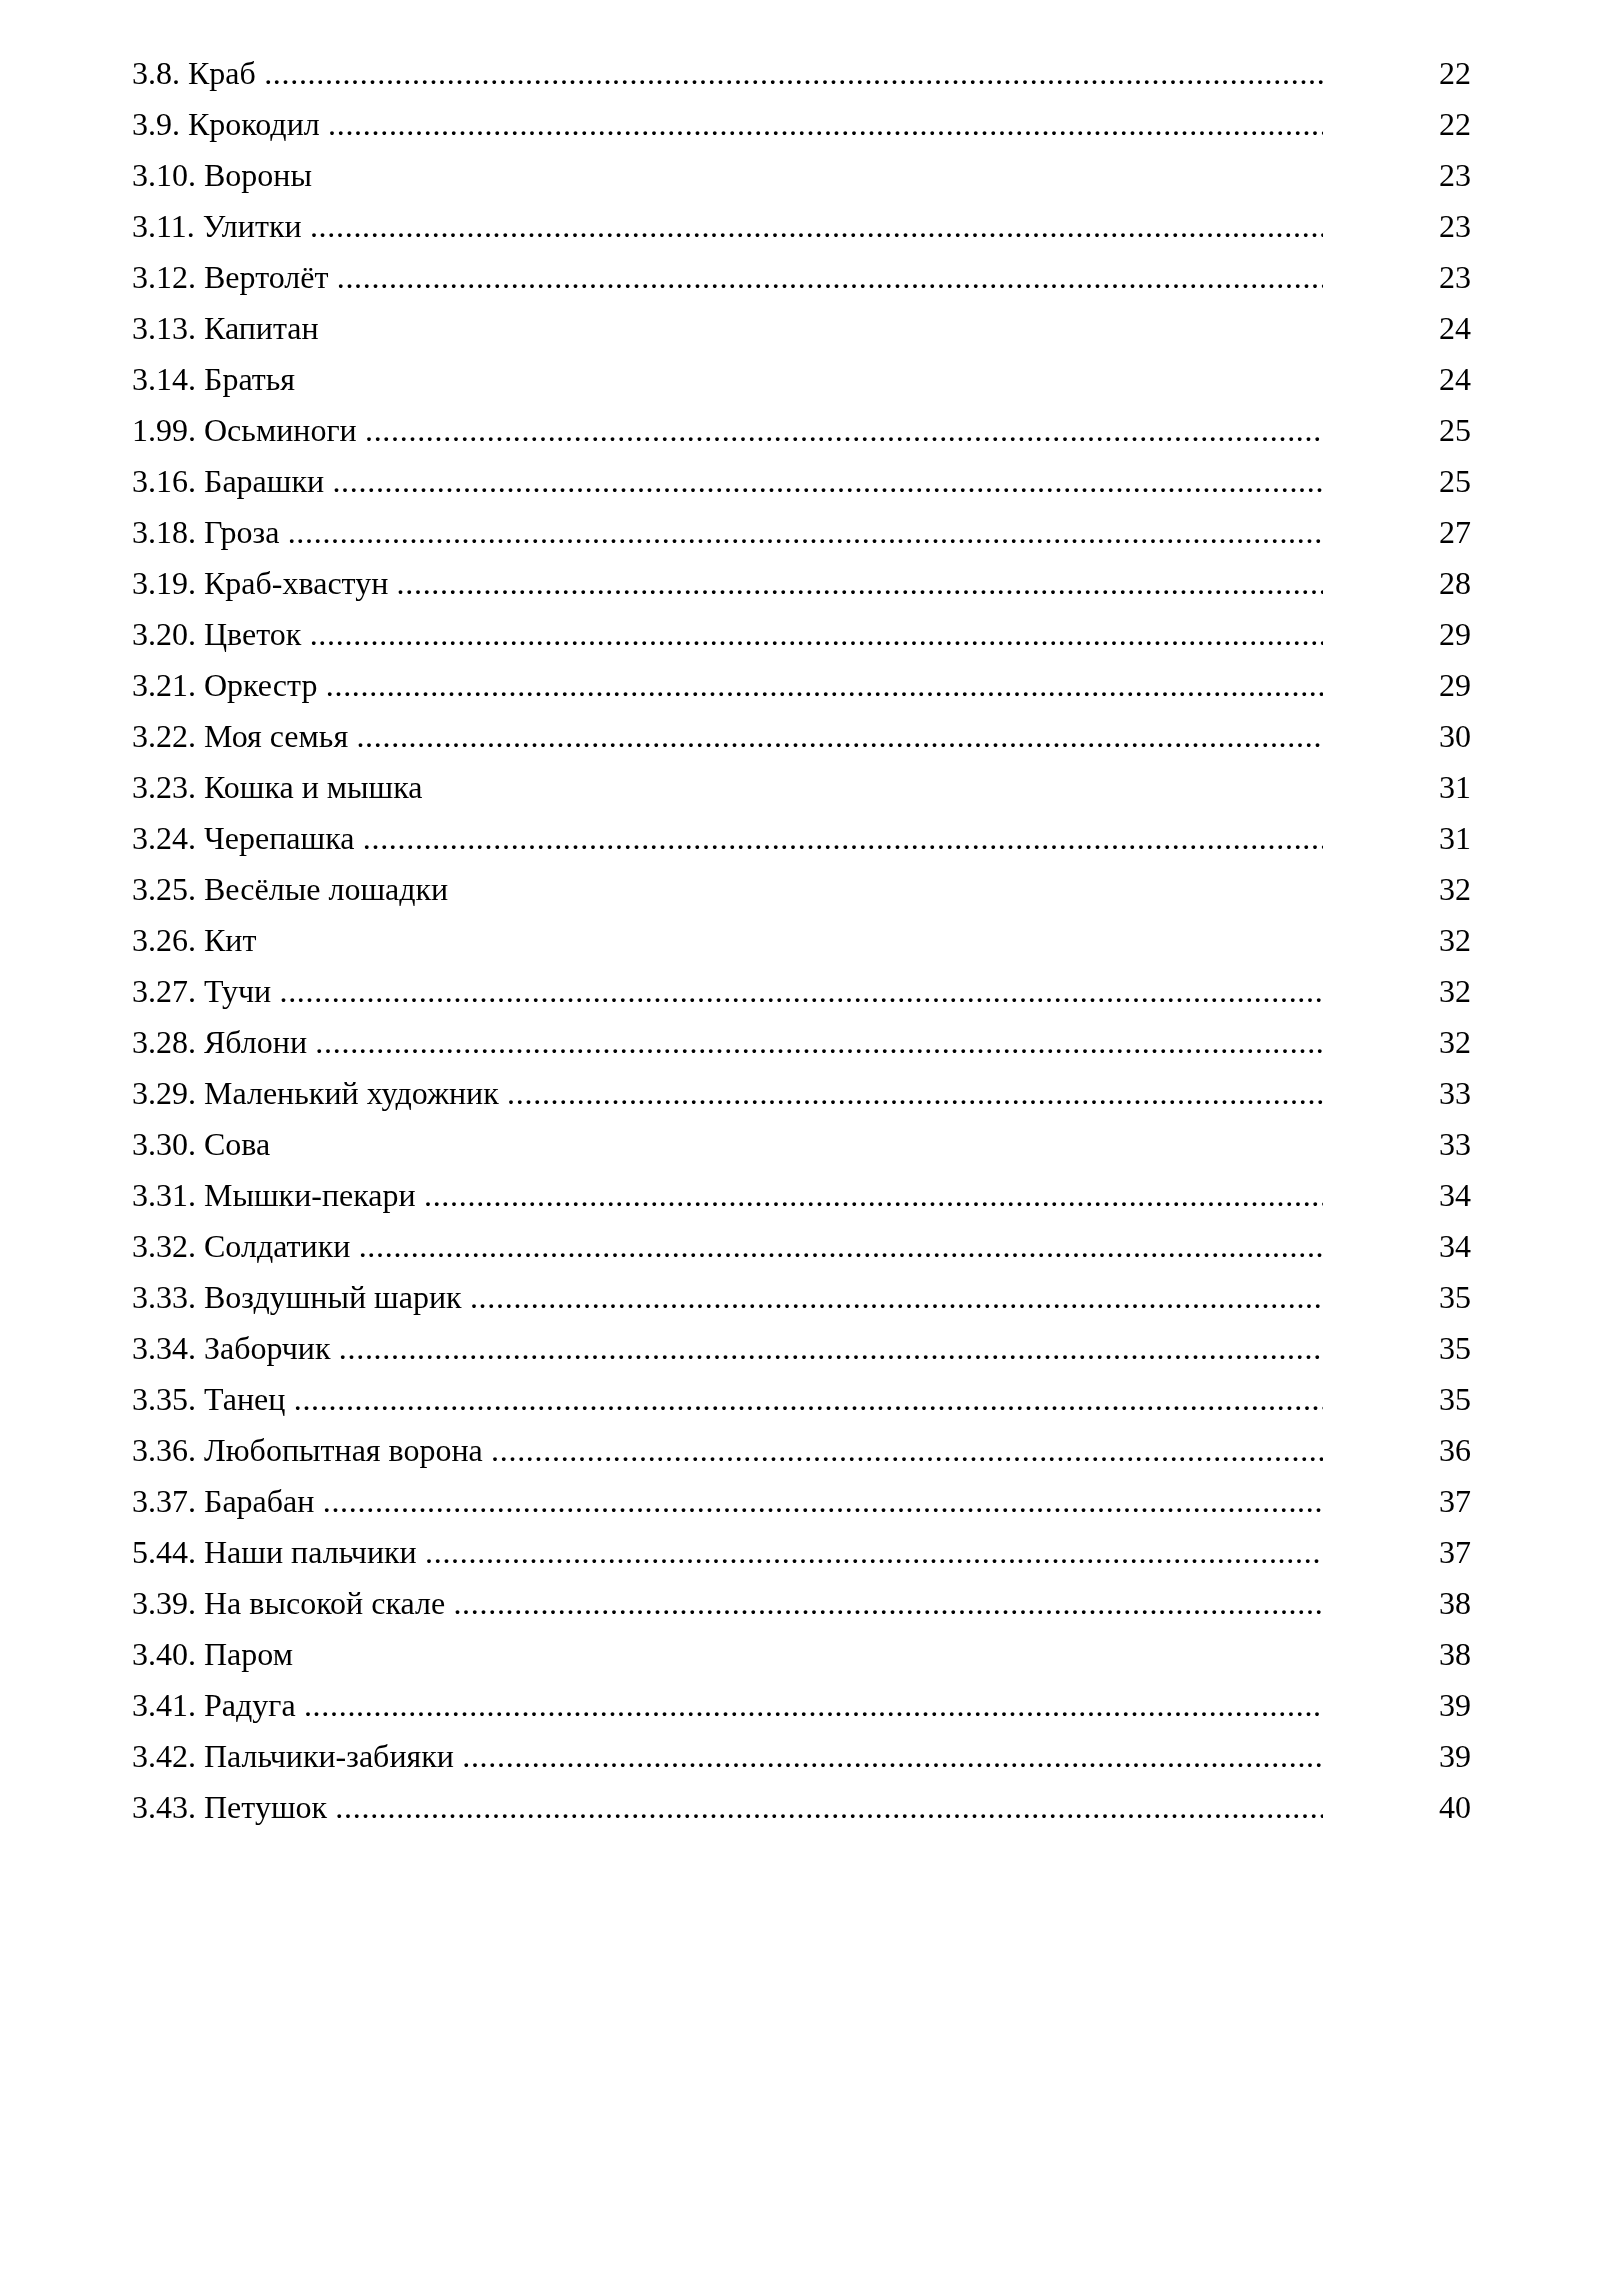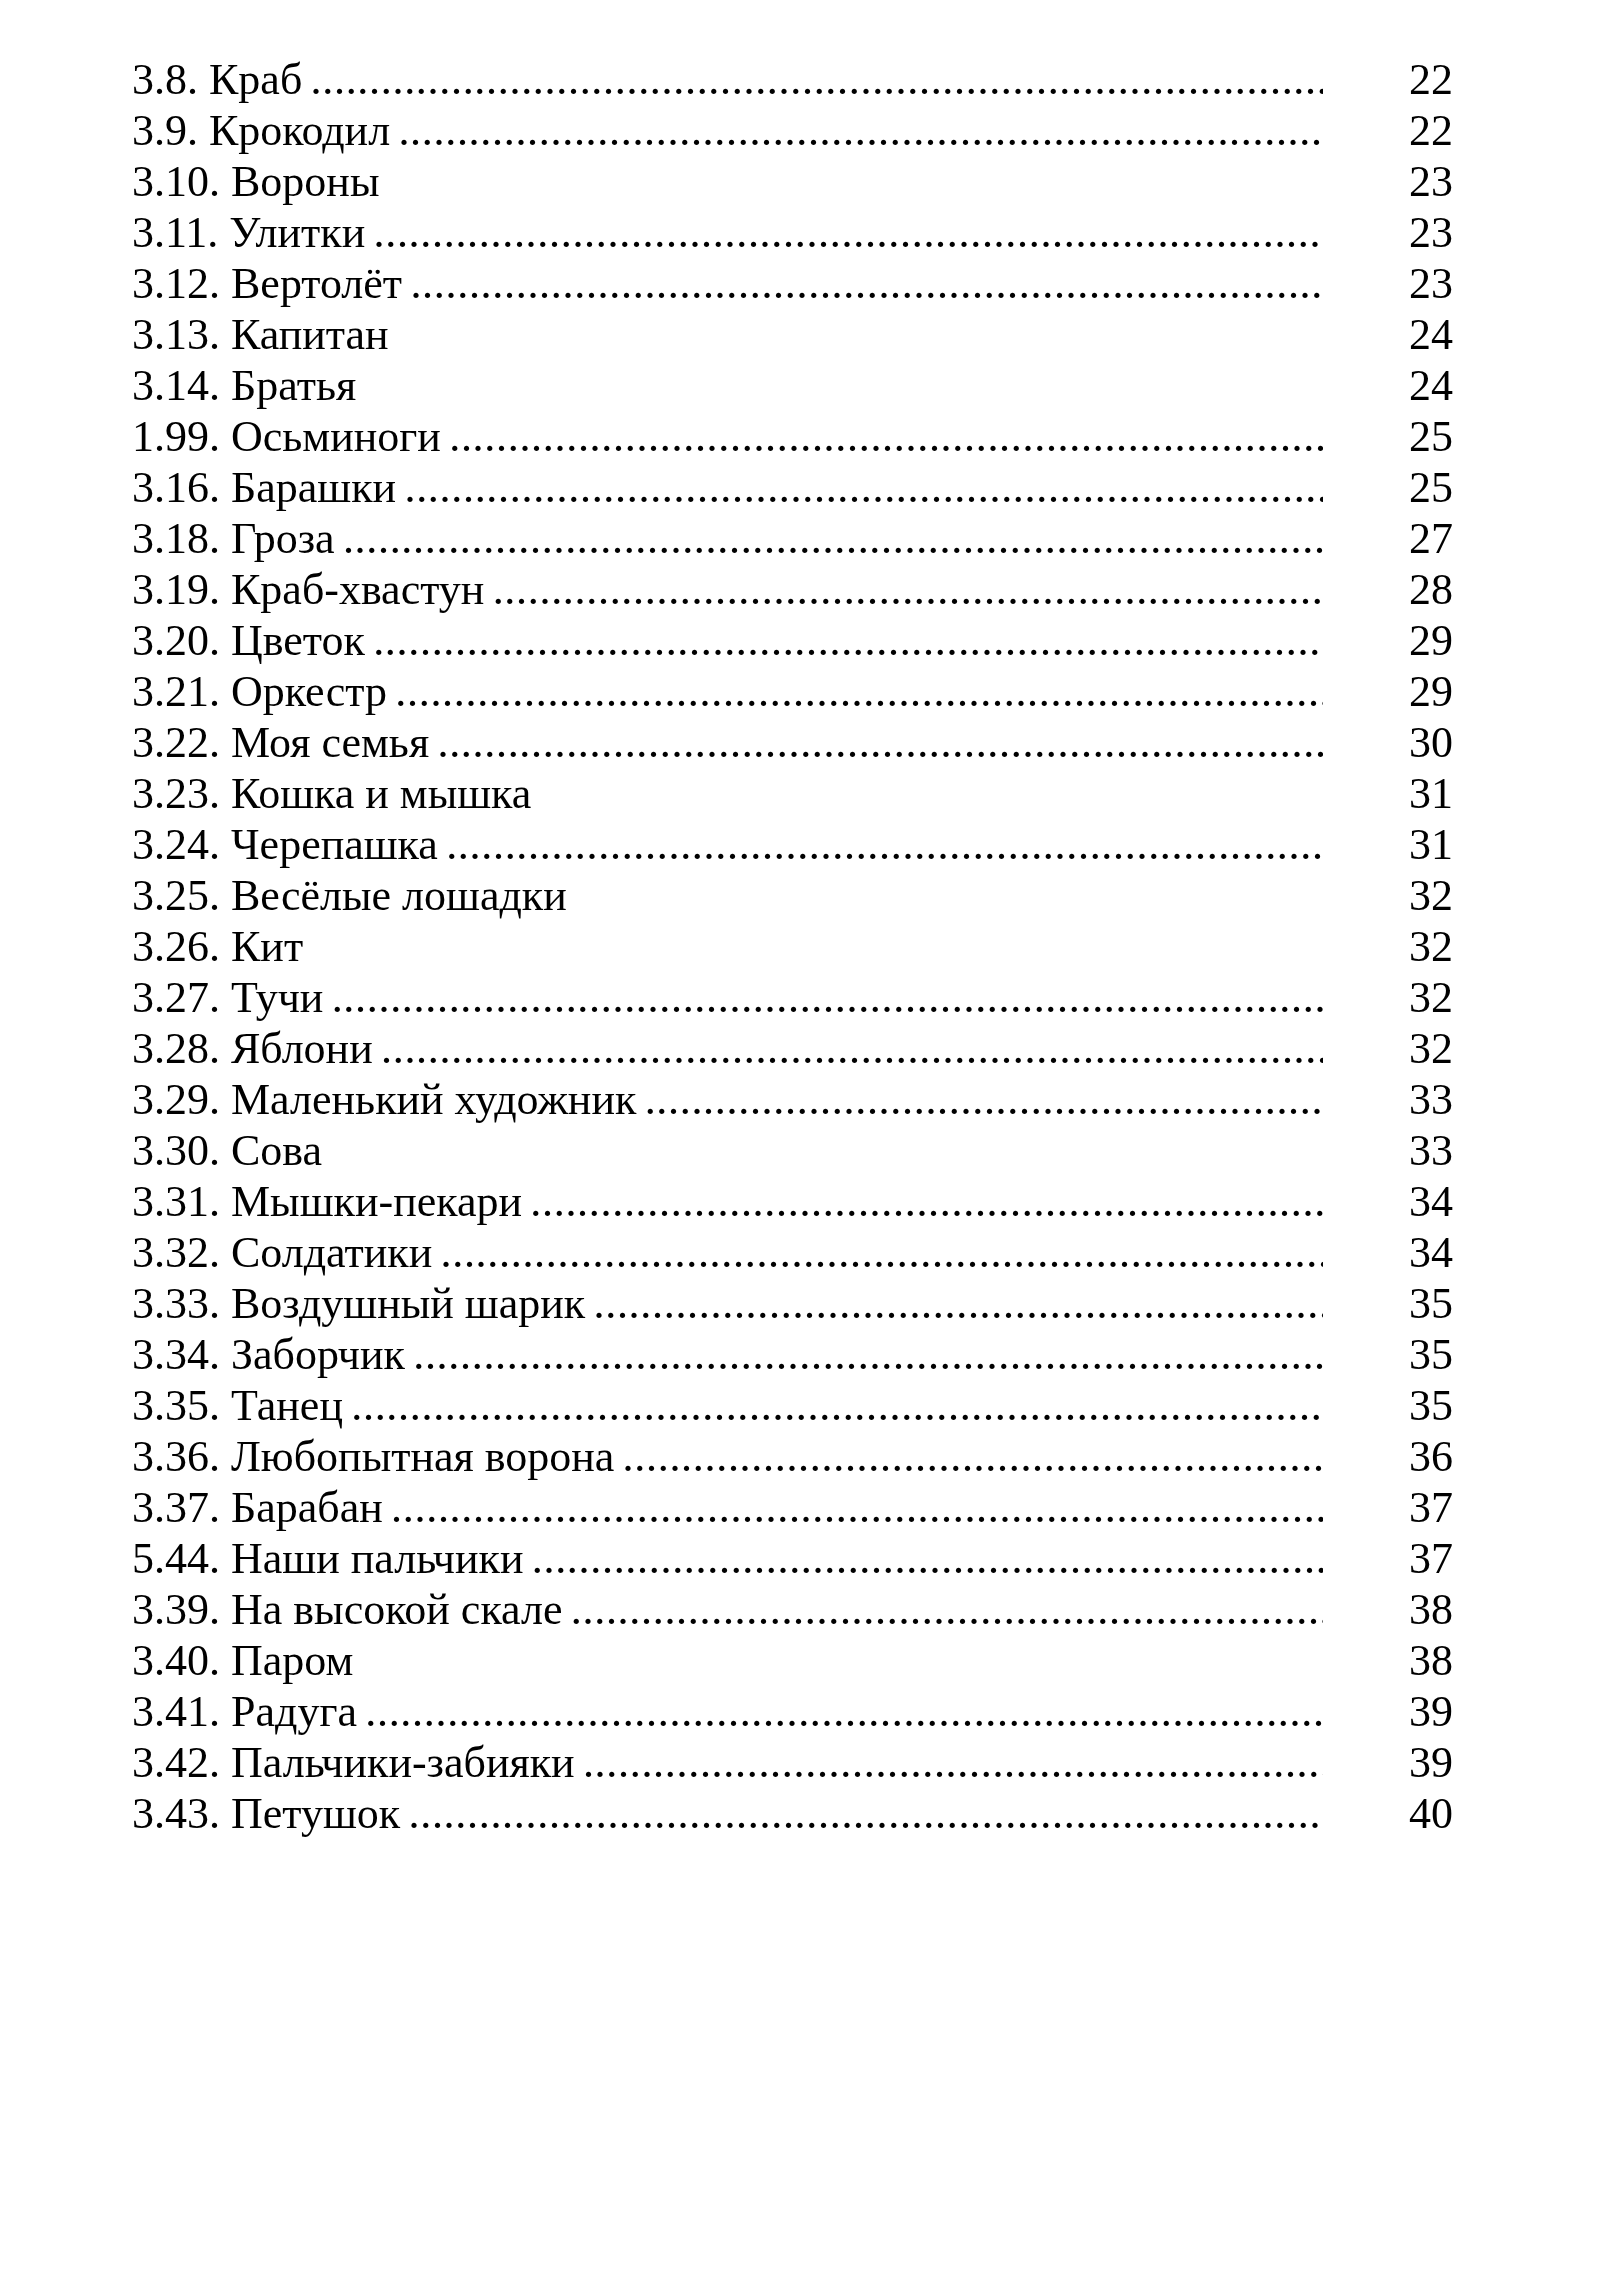--- a/index.html
+++ b/index.html
@@ -18,38 +18,39 @@
   .toc {
     position: absolute;
     top: 56px;
     left: 132px;
     right: 128px;
   }
   .toc-row {
     display: flex;
     align-items: baseline;
     height: 51px;
-    font-size: 44px;
+    font-size: 32px;
     line-height: 1.1;
   }
   .entry-text {
     flex: 0 0 auto;
     white-space: nowrap;
   }
   .leader {
     flex: 1 1 auto;
     min-width: 0;
     overflow: hidden;
     white-space: nowrap;
     margin: 0 86px 0 8.3px;
     letter-spacing: 0.7px;
   }
   .page-num {
     flex: 0 0 auto;
     min-width: 62px;
+    text-align: right;
     white-space: nowrap;
     font-family: Liberation Serif, serif;
   }
 </style>
 </head>
 <body>
 
 <div class="toc" id="toc-list">
   <div class="toc-row">
     <span class="entry-text">3.8. Краб</span>

